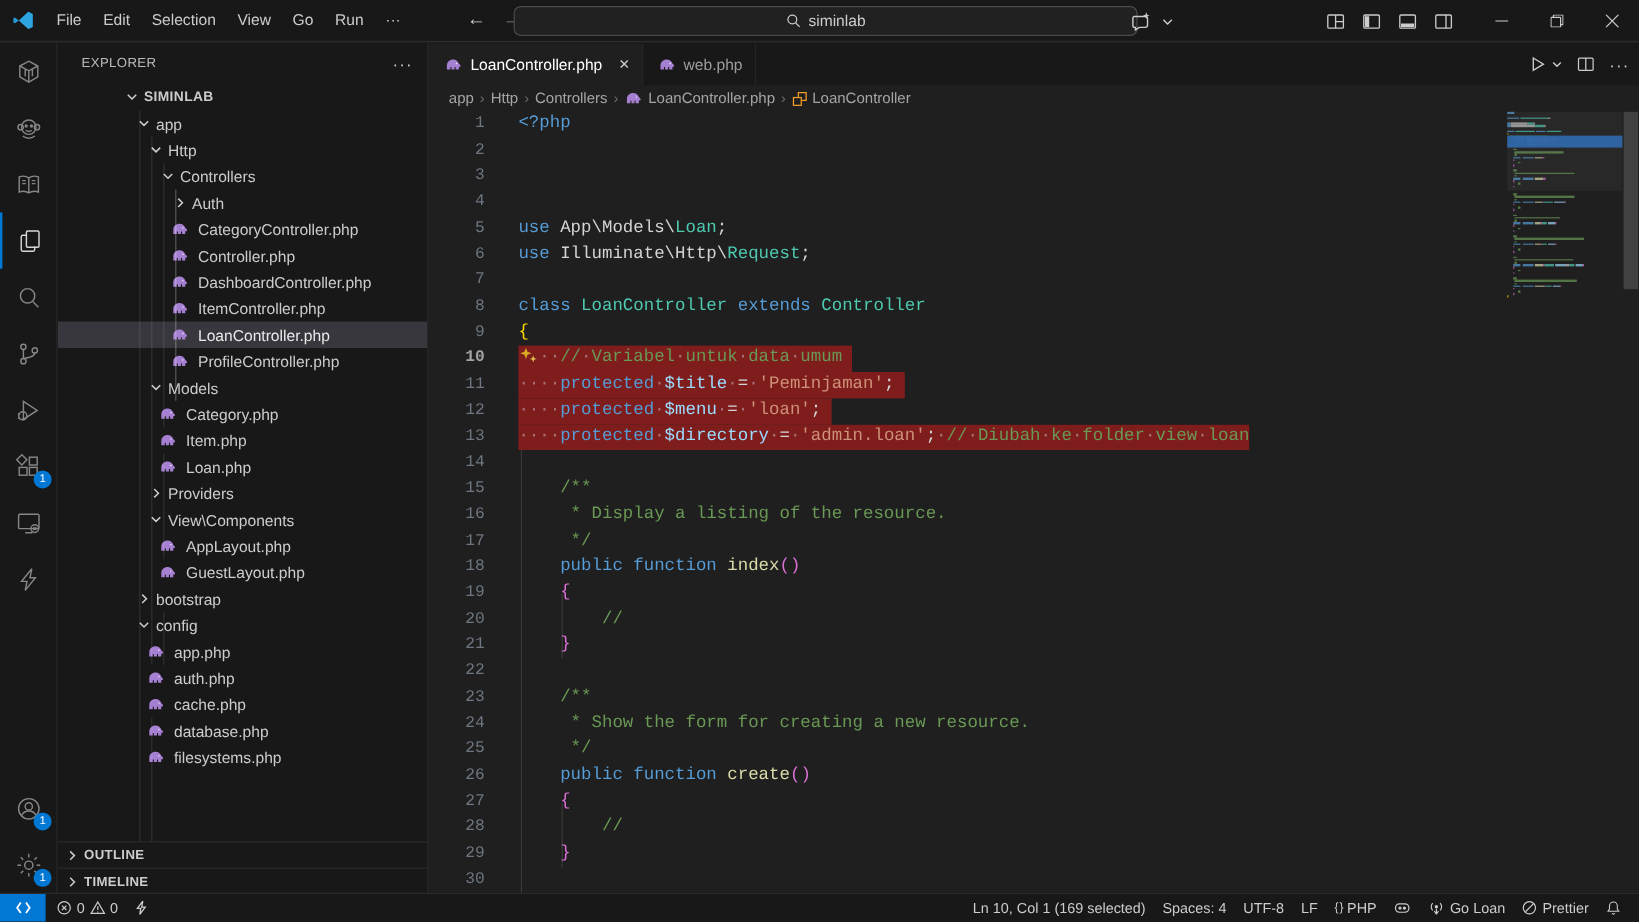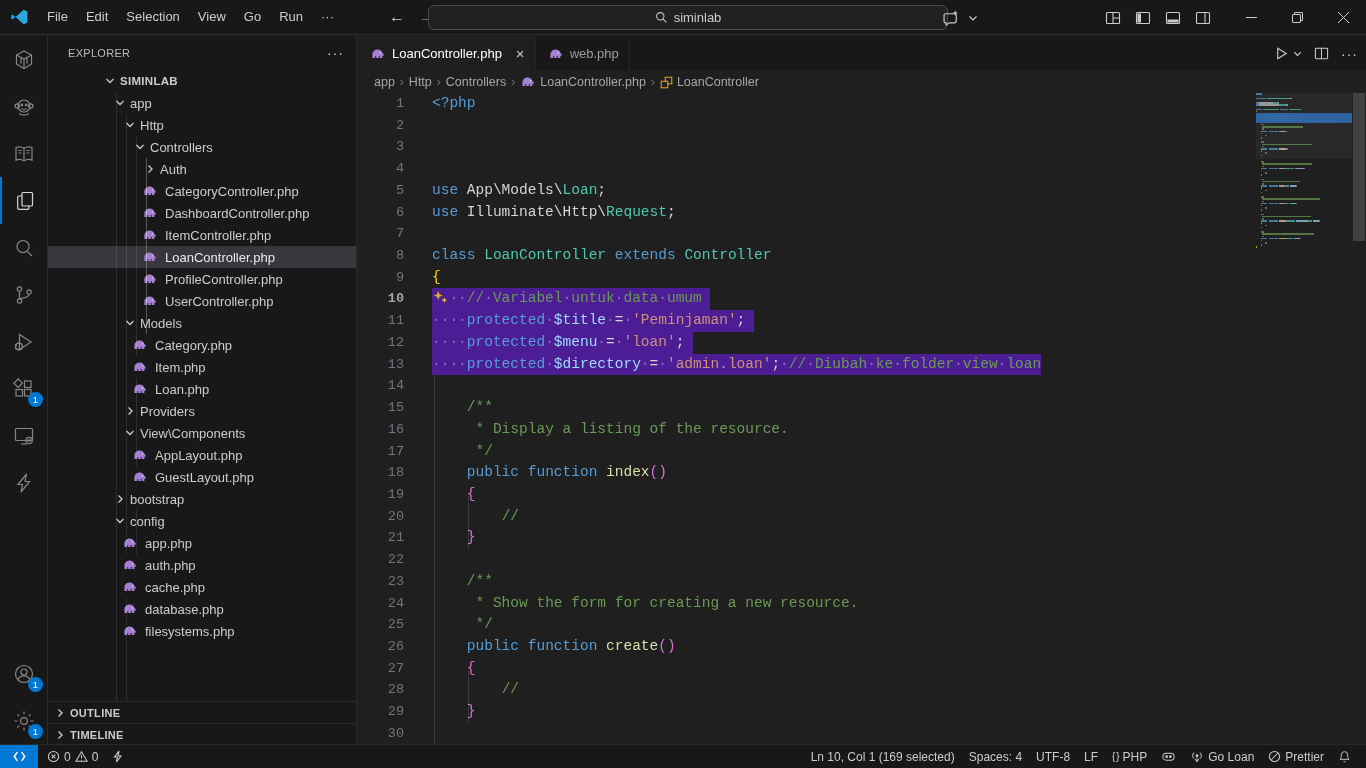--- a/index.html
+++ b/index.html
@@ -70,21 +70,21 @@
   .bc-item { display:flex; align-items:center; gap:4px; }
 
   #codearea { position:absolute; left:0; top:57px; width:1008px; height:651px; overflow:hidden; }
   .indent-guide { position:absolute; width:1px; background:#3a3a3a; z-index:0; }
   .cl { position:relative; height:21.73px; display:flex; white-space:pre; z-index:1;
     font-family:"Liberation Mono", monospace; font-size:14.5px; line-height:21.73px; }
   .ln { width:46px; text-align:right; color:#6e7681; flex:0 0 46px; font-size:13.5px; }
   .ln.active { color:#a3a3a3;font-weight:bold; }
   .lngap { width:28px; flex:0 0 28px; }
   .lc { position:relative; }
-  .selbg { background:#4c1d95; display:inline-block; }
+  .selbg { background:#7f1d1d; display:inline-block; }
   .selpad { display:inline-block; width:8.7px; }
   .tok-k { color:#569cd6; } .tok-t { color:#4ec9b0; } .tok-v { color:#9cdcfe; }
   .tok-s { color:#ce9178; } .tok-c { color:#6a9955; } .tok-p { color:#d4d4d4; }
   .tok-fn { color:#dcdcaa; } .tok-b1 { color:#ffd700; } .tok-b2 { color:#da70d6; }
   .tok-w { color:rgba(220,230,240,.42); }
   .spark { display:inline-block; width:17.4px; vertical-align:-2px; }
 
   
   #minimap { position:absolute; top:0; right:14px; width:96px; height:651px; z-index:3; }
   .mm-line { height:2.2px; display:flex; align-items:center; }
@@ -340,20 +340,31 @@
         </div>
         <div class="tree-row" style="padding-left: 94px;">
           <span class="tr-icon">
             <svg width="16" height="16" viewBox="0 0 16 16">
               <g fill="#a57fd1">
                 <path d="M13.9 9.3c0-.9-.5-1.7-1.3-2-.6-2.2-2.6-3.8-5-3.8C4.7 3.5 2.4 5.7 2.4 8.4V12h2.9V9.9h.9V12h2.6V9.9h.9V12h2.7V9.7c.1 0 .2.1.4.1.7 0 1.1-.6 1.1-.5z"></path>
                 <circle cx="10.4" cy="6.9" r=".55" fill="#ffffff"></circle>
               </g>
             </svg>
           </span>
+          <span class="tr-label">Controller.php</span>
+        </div>
+        <div class="tree-row" style="padding-left: 94px;">
+          <span class="tr-icon">
+            <svg width="16" height="16" viewBox="0 0 16 16">
+              <g fill="#a57fd1">
+                <path d="M13.9 9.3c0-.9-.5-1.7-1.3-2-.6-2.2-2.6-3.8-5-3.8C4.7 3.5 2.4 5.7 2.4 8.4V12h2.9V9.9h.9V12h2.6V9.9h.9V12h2.7V9.7c.1 0 .2.1.4.1.7 0 1.1-.6 1.1-.5z"></path>
+                <circle cx="10.4" cy="6.9" r=".55" fill="#ffffff"></circle>
+              </g>
+            </svg>
+          </span>
           <span class="tr-label">DashboardController.php</span>
         </div>
         <div class="tree-row" style="padding-left: 94px;">
           <span class="tr-icon">
             <svg width="16" height="16" viewBox="0 0 16 16">
               <g fill="#a57fd1">
                 <path d="M13.9 9.3c0-.9-.5-1.7-1.3-2-.6-2.2-2.6-3.8-5-3.8C4.7 3.5 2.4 5.7 2.4 8.4V12h2.9V9.9h.9V12h2.6V9.9h.9V12h2.7V9.7c.1 0 .2.1.4.1.7 0 1.1-.6 1.1-.5z"></path>
                 <circle cx="10.4" cy="6.9" r=".55" fill="#ffffff"></circle>
               </g>
             </svg>
@@ -374,31 +385,20 @@
         <div class="tree-row" style="padding-left: 94px;">
           <span class="tr-icon">
             <svg width="16" height="16" viewBox="0 0 16 16">
               <g fill="#a57fd1">
                 <path d="M13.9 9.3c0-.9-.5-1.7-1.3-2-.6-2.2-2.6-3.8-5-3.8C4.7 3.5 2.4 5.7 2.4 8.4V12h2.9V9.9h.9V12h2.6V9.9h.9V12h2.7V9.7c.1 0 .2.1.4.1.7 0 1.1-.6 1.1-.5z"></path>
                 <circle cx="10.4" cy="6.9" r=".55" fill="#ffffff"></circle>
               </g>
             </svg>
           </span>
           <span class="tr-label">ProfileController.php</span>
-        </div>
-        <div class="tree-row" style="padding-left: 94px;">
-          <span class="tr-icon">
-            <svg width="16" height="16" viewBox="0 0 16 16">
-              <g fill="#a57fd1">
-                <path d="M13.9 9.3c0-.9-.5-1.7-1.3-2-.6-2.2-2.6-3.8-5-3.8C4.7 3.5 2.4 5.7 2.4 8.4V12h2.9V9.9h.9V12h2.6V9.9h.9V12h2.7V9.7c.1 0 .2.1.4.1.7 0 1.1-.6 1.1-.5z"></path>
-                <circle cx="10.4" cy="6.9" r=".55" fill="#ffffff"></circle>
-              </g>
-            </svg>
-          </span>
-          <span class="tr-label">UserController.php</span>
         </div>
         <div class="tree-row" style="padding-left: 74px;">
           <span class="tr-chevron">
             <svg width="10" height="10" viewBox="0 0 10 10" fill="none" stroke="#cccccc" stroke-width="1.3">
               <path d="M1.5 3 5 6.5 8.5 3"></path>
             </svg>
           </span>
           <span class="tr-label">Models</span>
         </div>
         <div class="tree-row" style="padding-left: 84px;">

